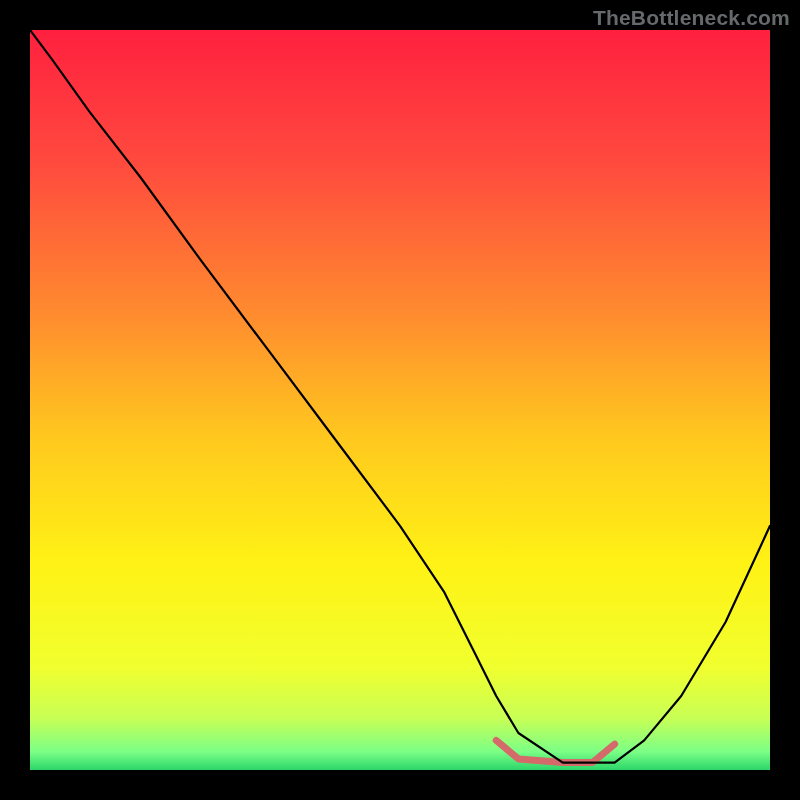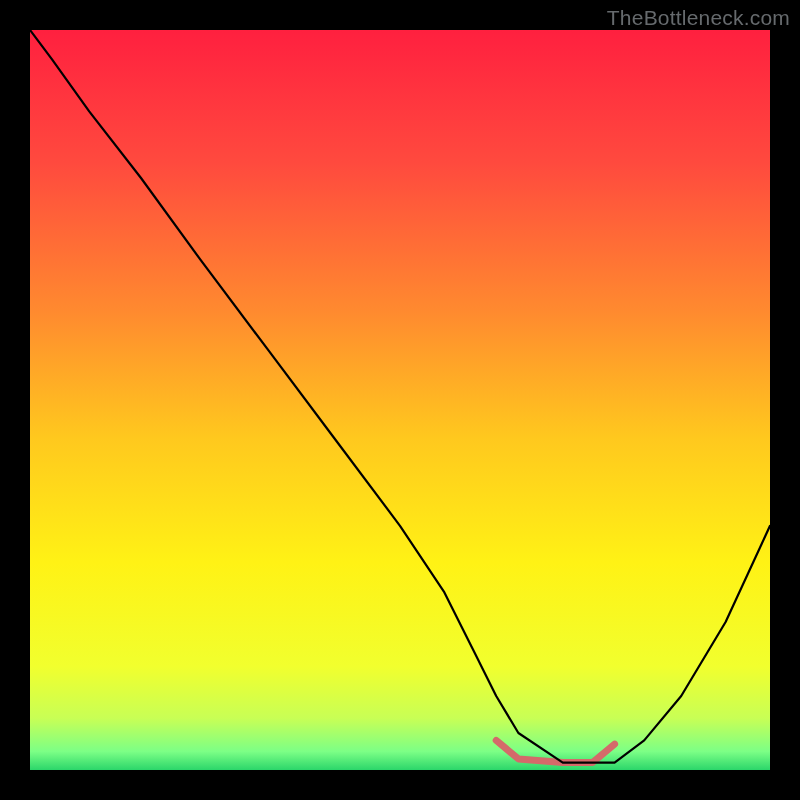--- a/index.html
+++ b/index.html
@@ -25,21 +25,21 @@
     top: 0;
     width: 740px;
     height: 740px;
   }
   .watermark {
     position: absolute;
     top: 6px;
     right: 10px;
     color: #666a6d;
     font-size: 21px;
-    font-weight: 400;
+    font-weight: 700;
     letter-spacing: 0.2px;
     user-select: none;
   }
   svg { display: block; }
 </style>
 </head>
 <body>
 
 <div class="frame">
   <svg class="plot" viewBox="0 0 740 740">

